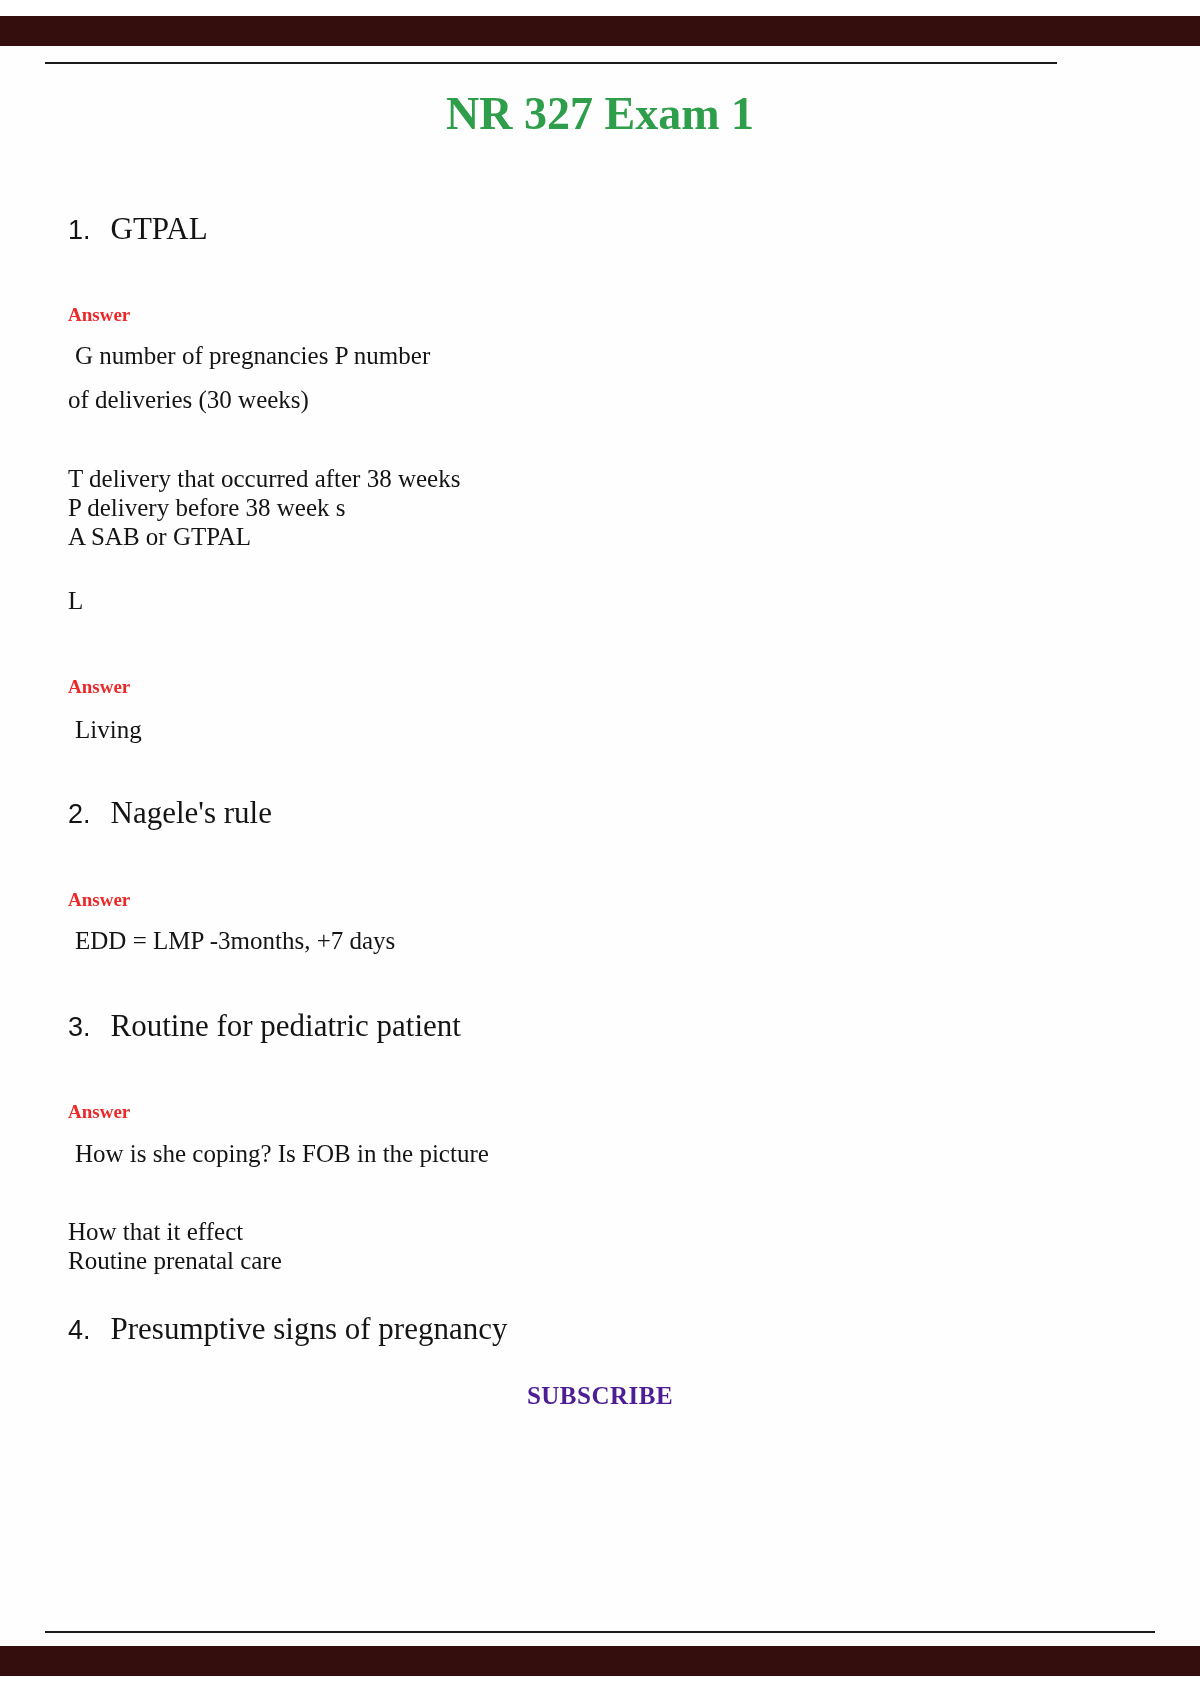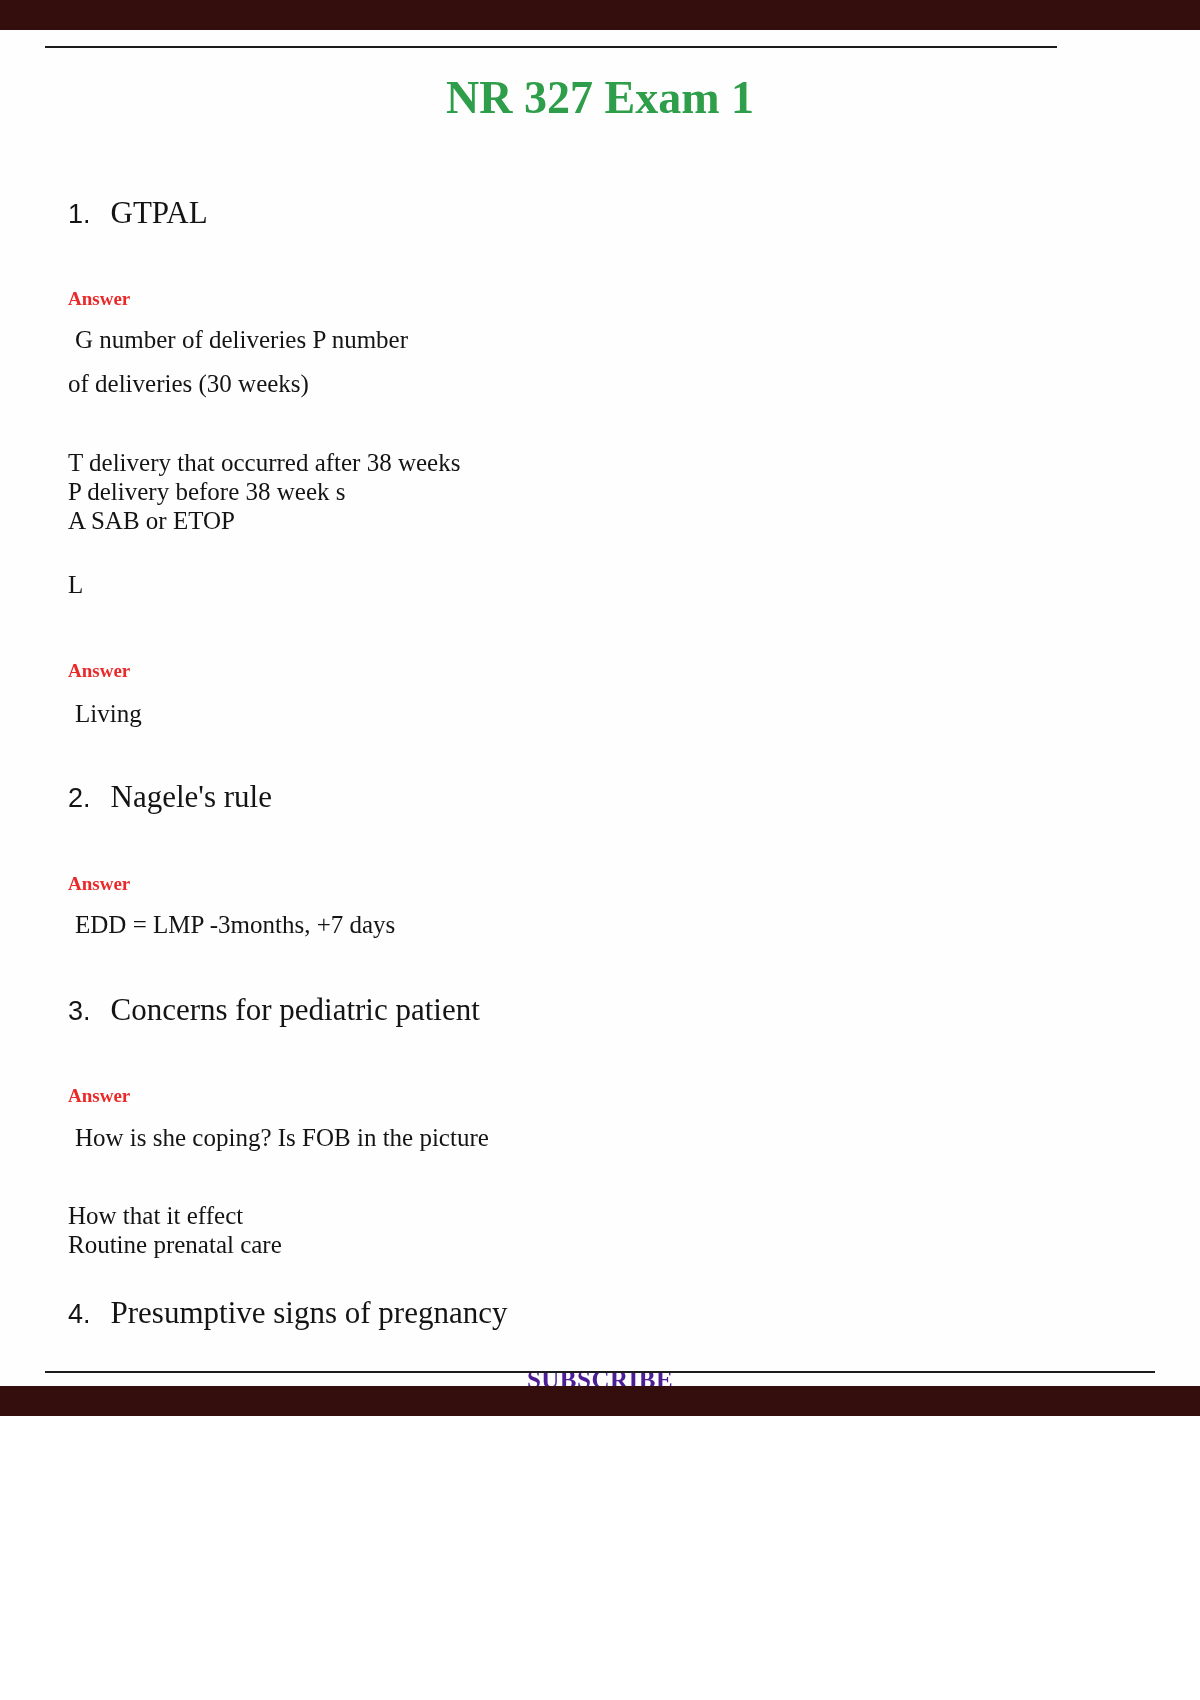--- a/index.html
+++ b/index.html
@@ -5,23 +5,24 @@
   * { margin: 0; padding: 0; box-sizing: border-box; }
   html, body { background: #ffffff; }
   body {
     width: 1200px;
     font-family: "Liberation Serif", serif;
     color: #141414;
   }
   .page {
     position: relative;
     width: 1200px;
-    height: 1416px;
+    height: 1660px;
     background: #fefefe;
     overflow: hidden;
+    margin-top: 16px;
   }
   .bar {
     position: absolute;
     left: 0;
     width: 100%;
     height: 30px;
     background: #330e0c;
   }
   .bar.top { top: 0; }
   .bar.bottom { bottom: 0; }
@@ -90,45 +91,45 @@
   <h1 class="title">NR 327 Exam 1</h1>
 
   <div class="content">
 
     <div class="question" style="margin-top:70px;">
       <span class="qnum">1.</span>
       <span class="qtext">GTPAL</span>
     </div>
 
     <div class="answer-label" style="margin-top:57px;">Answer</div>
-    <p class="line indent" style="margin-top:15px;">G number of deliveries P number</p>
+    <p class="line indent" style="margin-top:15px;">G number of pregnancies P number</p>
     <p class="line" style="margin-top:15px;">of deliveries (30 weeks)</p>
 
     <div class="para" style="margin-top:50px;">
       <p class="line">T delivery that occurred after 38 weeks</p>
       <p class="line">P delivery before 38 week s</p>
-      <p class="line">A SAB or ETOP</p>
+      <p class="line">A SAB or GTPAL</p>
     </div>
 
     <p class="line" style="margin-top:35px;">L</p>
 
     <div class="answer-label" style="margin-top:61px;">Answer</div>
     <p class="line indent" style="margin-top:17px;">Living</p>
 
     <div class="question" style="margin-top:51px;">
       <span class="qnum">2.</span>
       <span class="qtext">Nagele's rule</span>
     </div>
 
     <div class="answer-label" style="margin-top:58px;">Answer</div>
     <p class="line indent" style="margin-top:15px;">EDD = LMP -3months, +7 days</p>
 
     <div class="question" style="margin-top:53px;">
       <span class="qnum">3.</span>
-      <span class="qtext">Concerns for pediatric patient</span>
+      <span class="qtext">Routine for pediatric patient</span>
     </div>
 
     <div class="answer-label" style="margin-top:57px;">Answer</div>
     <p class="line indent" style="margin-top:16px;">How is she coping? Is FOB in the picture</p>
 
     <div class="para" style="margin-top:49px;">
       <p class="line">How that it effect</p>
       <p class="line">Routine prenatal care</p>
     </div>
 

